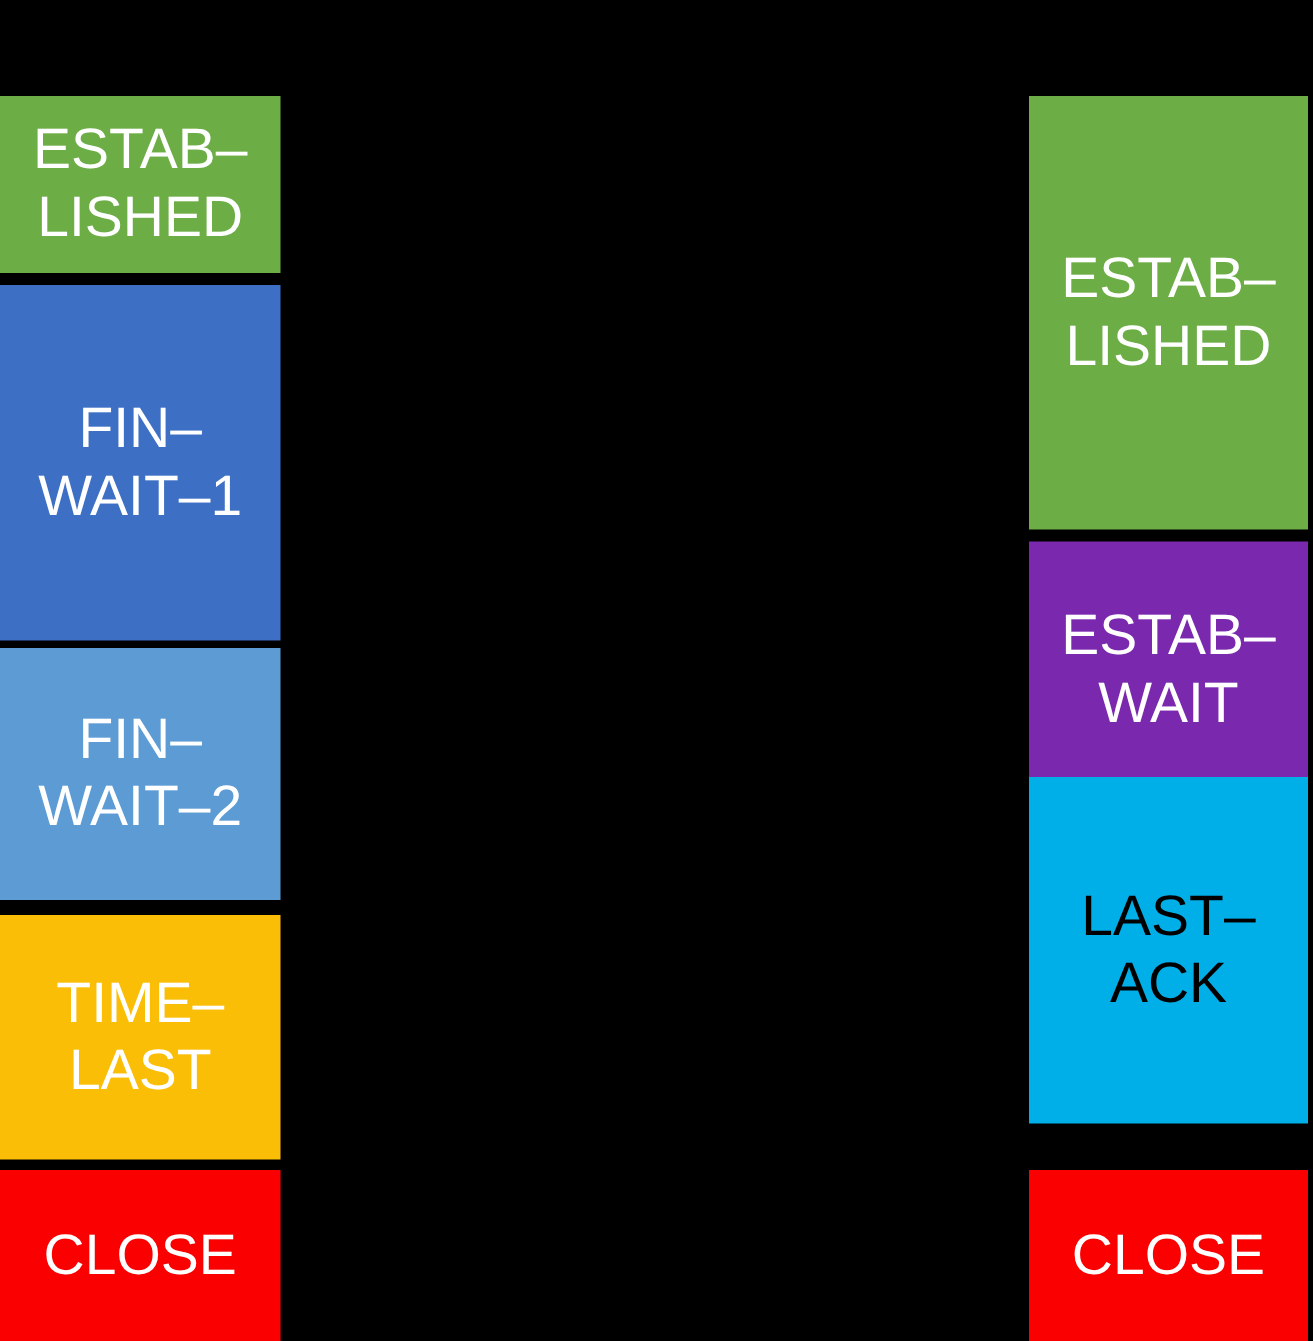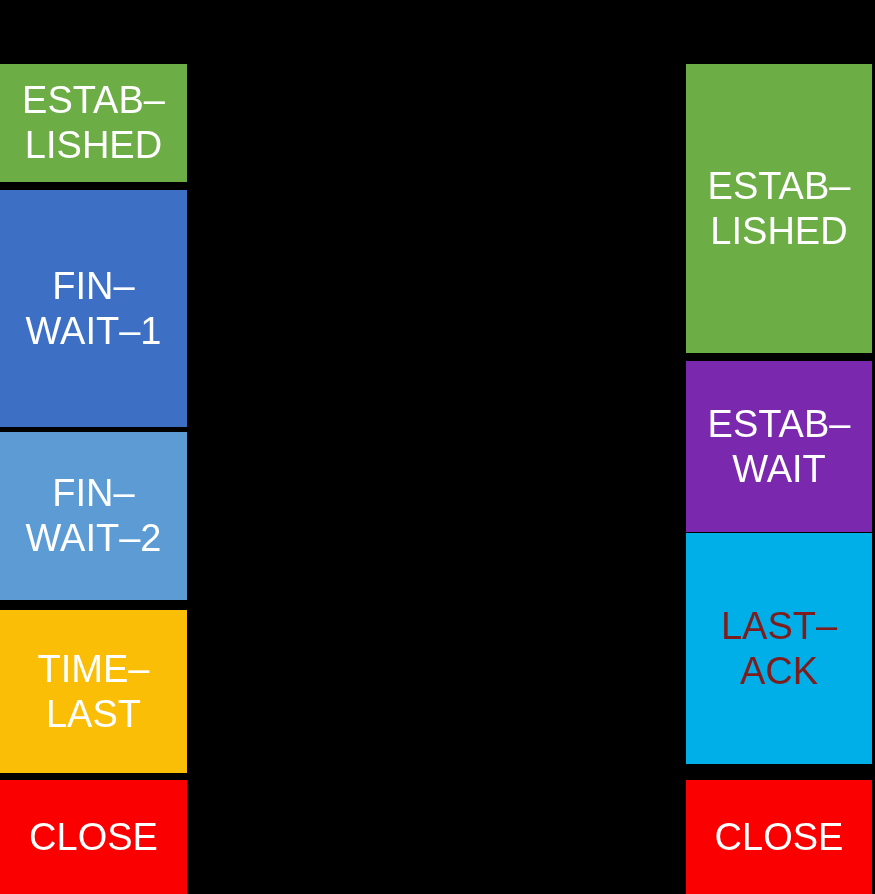--- a/index.html
+++ b/index.html
@@ -56,18 +56,18 @@
 LAST</div>
 
   <div class="state-box col-left" style="top: 780px; height: 114px; background: rgb(250, 0, 0); color: rgb(255, 255, 255);">CLOSE</div>
 
   <div class="state-box col-right" style="top: 64px; height: 289px; background: rgb(108, 173, 70); color: rgb(255, 255, 255);">ESTAB–
 LISHED</div>
 
   <div class="state-box col-right" style="top: 361px; height: 171px; background: rgb(122, 41, 175); color: rgb(255, 255, 255);">ESTAB–
 WAIT</div>
 
-  <div class="state-box col-right" style="top: 533px; height: 231px; background: rgb(0, 174, 232); color: #7f1d1d;">LAST–
+  <div class="state-box col-right" style="top: 518px; height: 231px; background: rgb(0, 174, 232); color: #000000;">LAST–
 ACK</div>
 
   <div class="state-box col-right" style="top: 780px; height: 114px; background: rgb(250, 0, 0); color: rgb(255, 255, 255);">CLOSE</div>
 
 </div>
 
 </body></html>

